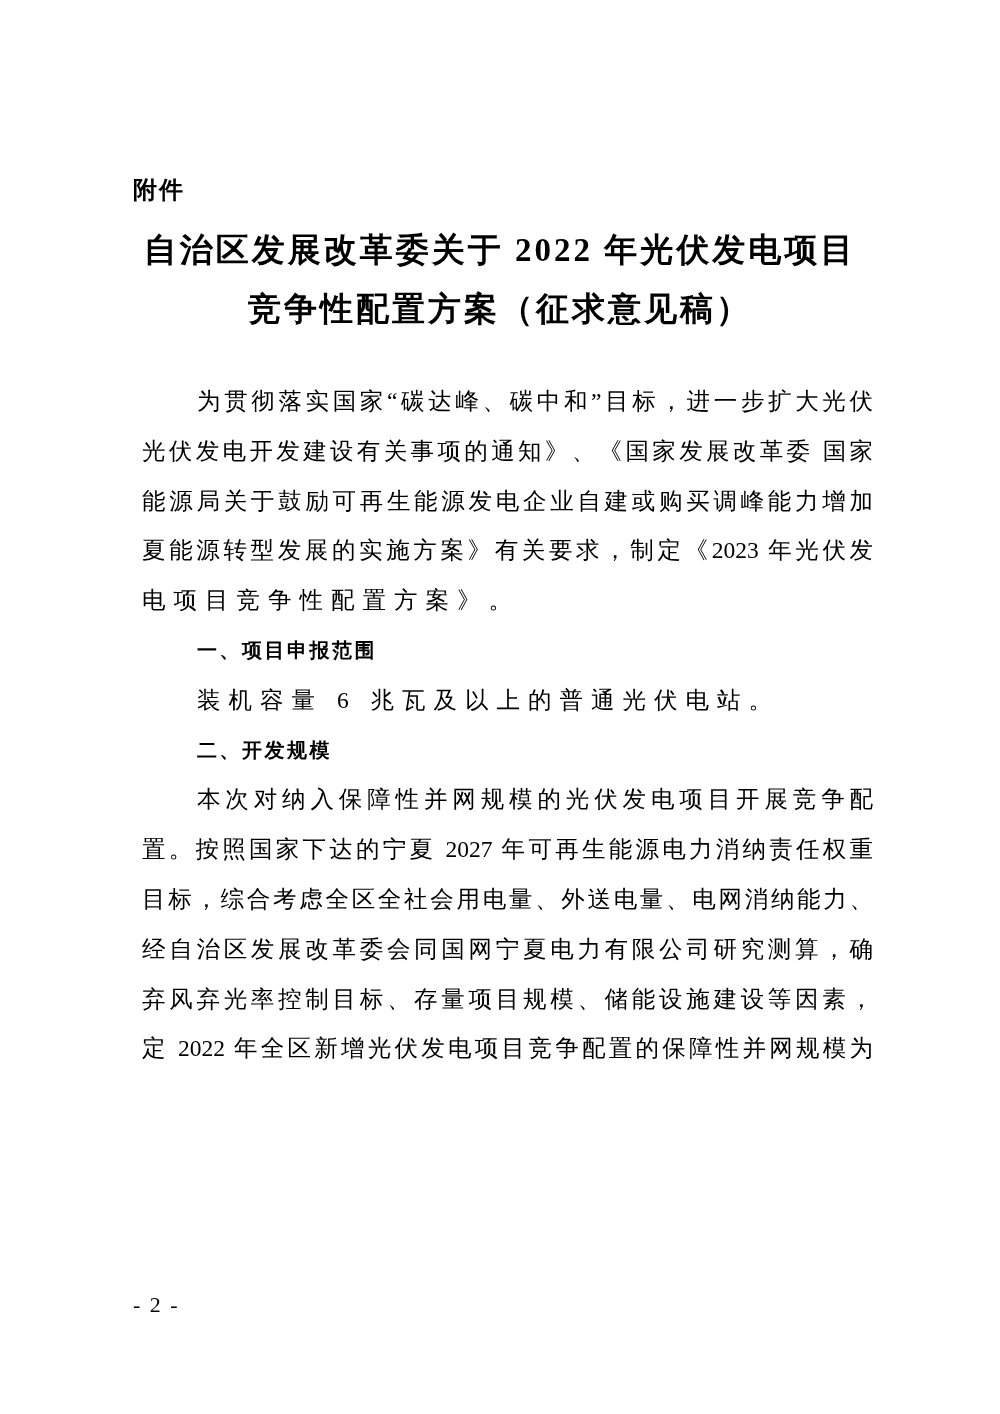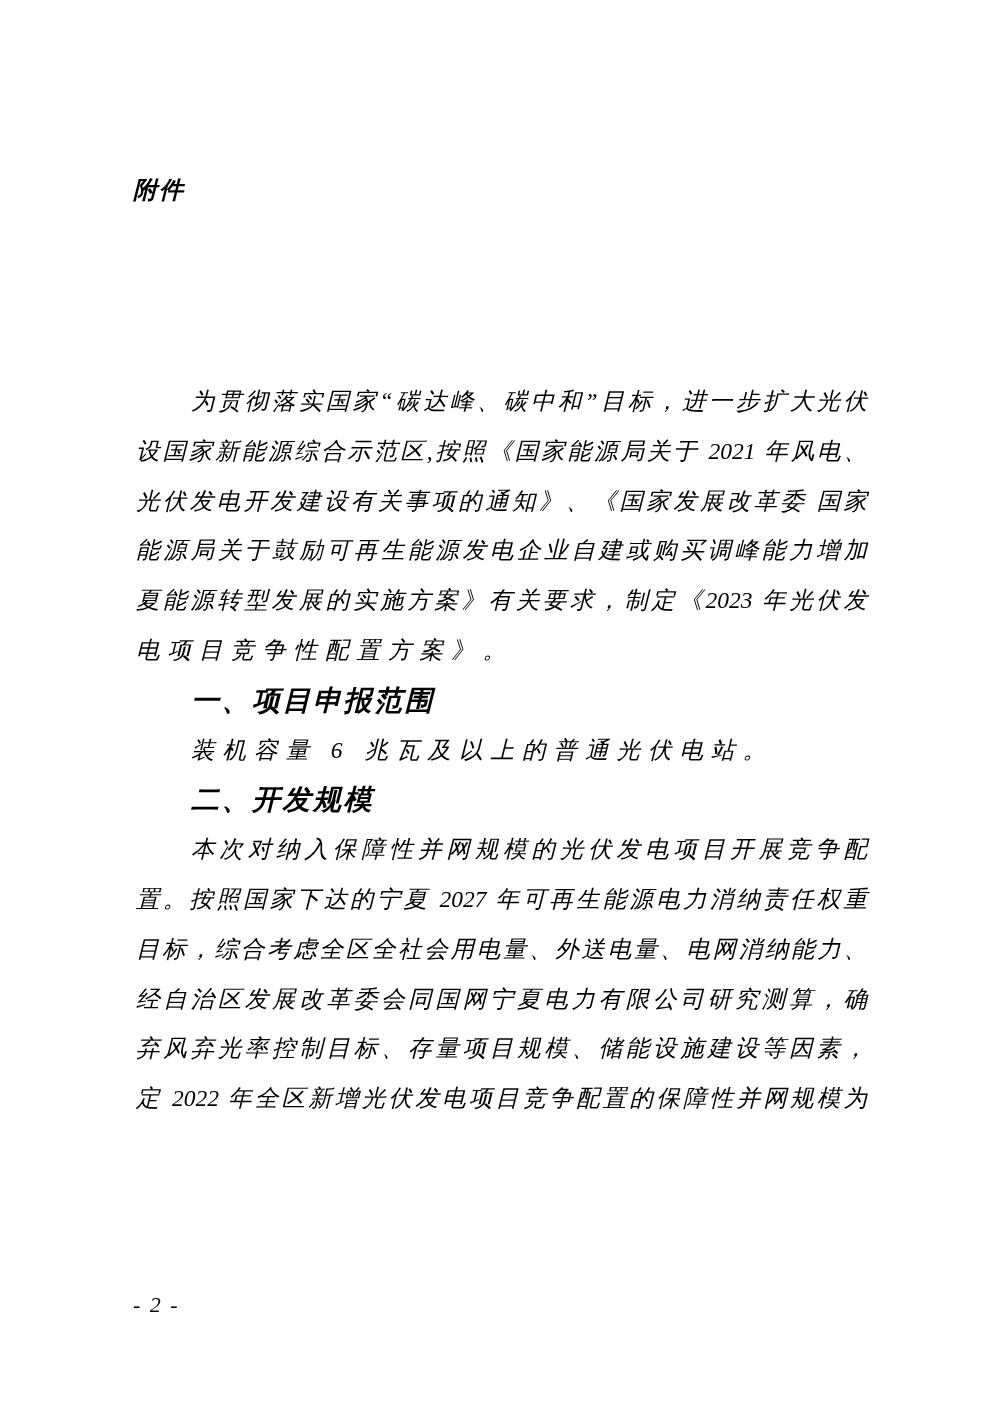--- a/index.html
+++ b/index.html
@@ -8,21 +8,20 @@
     background: #ffffff;
   }
   .page {
     position: relative;
     width: 960px;
     height: 1414px;
     background: #ffffff;
     color: #000000;
     font-family: "Liberation Serif", "DejaVu Serif", serif;
     overflow: hidden;
-    font-style: italic;
   }
   .attachment {
     position: absolute;
     left: 133px;
     top: 176px;
     font-family: "Liberation Sans", "DejaVu Sans", sans-serif;
     font-weight: 700;
     font-size: 24px;
     line-height: 28px;
     letter-spacing: 2px;
@@ -33,21 +32,21 @@
     width: 850px;
     top: 221px;
     text-align: center;
     font-weight: 700;
     font-size: 33px;
     line-height: 59px;
     letter-spacing: 3px;
   }
   .body-text {
     position: absolute;
-    left: 136px;
+    left: 142px;
     top: 377px;
     width: 731px;
     font-size: 23.5px;
     line-height: 49.8px;
   }
   .ln {
     text-align: justify;
     white-space: nowrap;
   }
   .ln.jst {
@@ -58,45 +57,48 @@
     text-indent: 55px;
   }
   .ln.end {
     letter-spacing: 8px;
     text-align: right;
     text-align-last: left;
   }
   .ln.head {
     font-family: "Liberation Sans", "DejaVu Sans", sans-serif;
     font-weight: 700;
-    font-size: 28px;
+    font-size: 20px;
     letter-spacing: 2.5px;
     text-align: right;
     text-align-last: left;
   }
   .page-number {
     position: absolute;
     left: 133px;
     top: 1292px;
     font-size: 22px;
     line-height: 26px;
     letter-spacing: 2px;
   }
 </style>
 </head>
 <body>
 
 <div class="page">
 
   <div class="attachment">附件</div>
 
+  <div class="title">
+    <div class="title-line">自治区发展改革委关于 2022 年光伏发电项目</div>
+    <div class="title-line">竞争性配置方案（征求意见稿）</div>
+  </div>
 
   <div class="body-text">
     <div class="ln jst ind">为贯彻落实国家“碳达峰、碳中和”目标，进一步扩大光伏</div>
-    <div class="ln jst">设国家新能源综合示范区,按照《国家能源局关于 2021 年风电、</div>
     <div class="ln jst">光伏发电开发建设有关事项的通知》、《国家发展改革委 国家</div>
     <div class="ln jst">能源局关于鼓励可再生能源发电企业自建或购买调峰能力增加</div>
     <div class="ln jst">夏能源转型发展的实施方案》有关要求，制定《2023 年光伏发</div>
     <div class="ln end">电项目竞争性配置方案》。</div>
 
     <div class="ln head ind">一、项目申报范围</div>
     <div class="ln end ind">装机容量 6 兆瓦及以上的普通光伏电站。</div>
     <div class="ln head ind">二、开发规模</div>
 
     <div class="ln jst ind">本次对纳入保障性并网规模的光伏发电项目开展竞争配</div>

